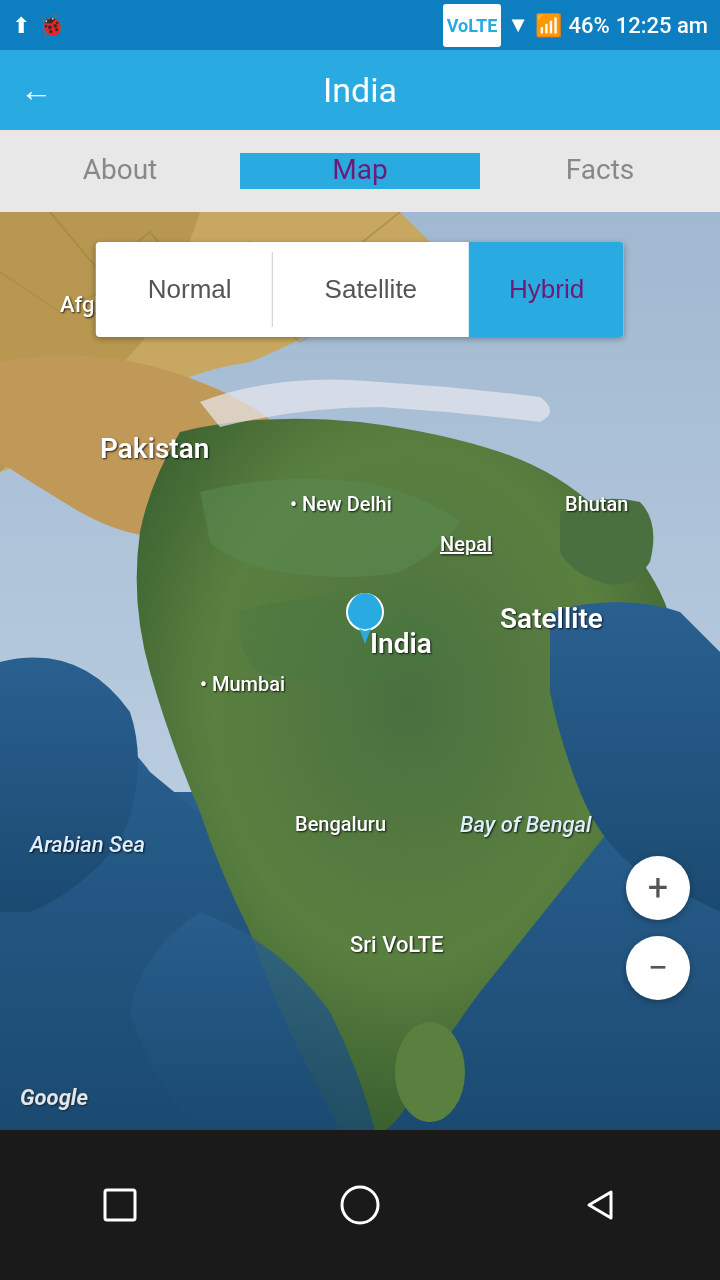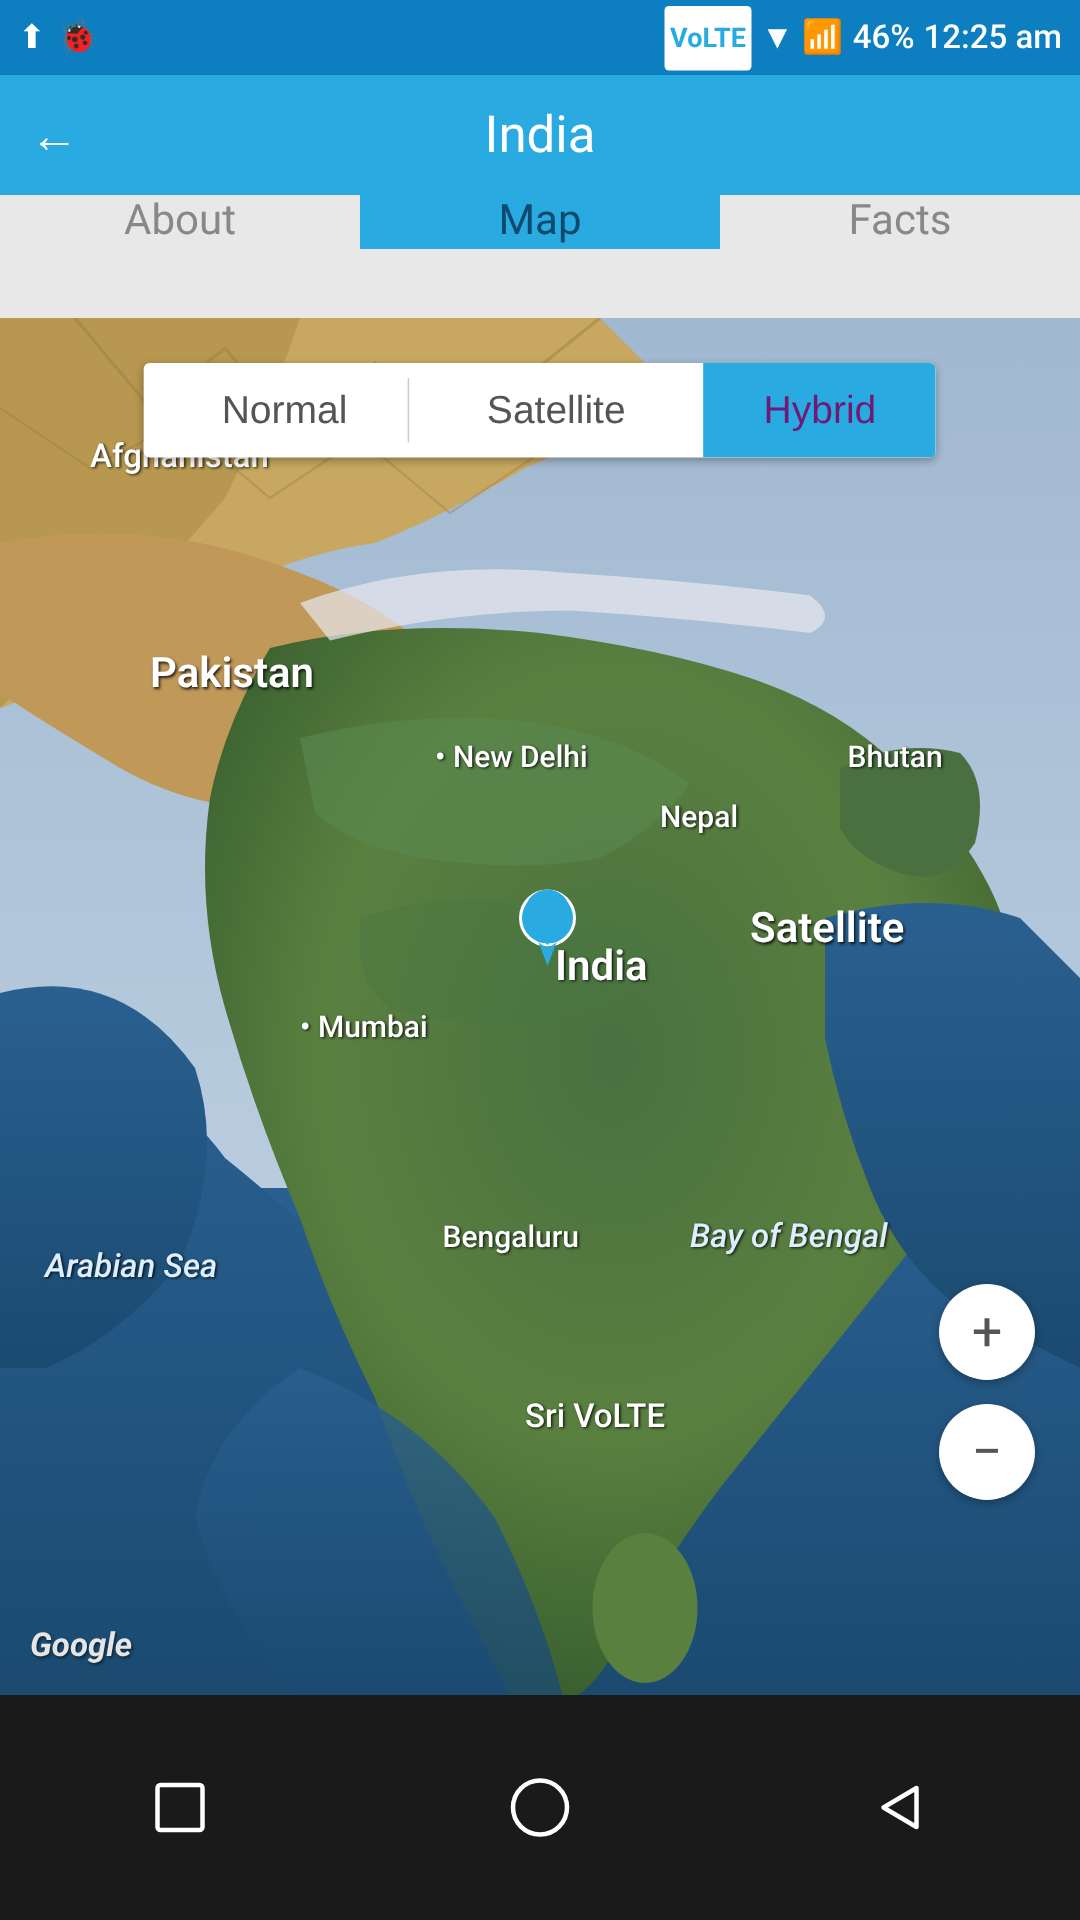--- a/index.html
+++ b/index.html
@@ -43,35 +43,35 @@
       font-size: 34px;
       font-weight: 400;
     }
 
     
     .tab-bar {
       width: 720px;
       height: 82px;
       background: #e8e8e8;
       display: flex;
-      align-items: flex-start;
+      align-items: center;
     }
     .tab-item {
       flex: 1;
       display: flex;
       align-items: center;
       justify-content: center;
       font-size: 28px;
       color: #888;
       cursor: pointer;
       border-bottom: 3px solid transparent;
     }
     .tab-item.active {
       background: #29abe2;
-      color: #0c4a6e;
+      color: #701a75;
     }
 
     
     .map-container {
       width: 720px;
       height: 918px;
       position: relative;
       overflow: hidden;
     }
 
@@ -82,21 +82,21 @@
       left: 50%;
       transform: translateX(-50%);
       z-index: 10;
       background: #fff;
       border-radius: 4px;
       display: flex;
       box-shadow: 0 2px 6px rgba(0,0,0,0.3);
       overflow: hidden;
     }
     .toggle-btn {
-      padding: 16px 40px;
+      padding: 32px 40px;
       font-size: 26px;
       color: #555;
       cursor: pointer;
       border: none;
       background: transparent;
       margin-left: 12px;
     }
     .toggle-btn.active {
       background: #29abe2;
       color: #701a75;
@@ -293,21 +293,21 @@
       <circle cx="20" cy="20" r="18" fill="#29abe2" stroke="#fff" stroke-width="2"></circle>
       <circle cx="20" cy="20" r="8" fill="#fff" opacity="0.7"></circle>
       <path d="M20,38 L12,28 Q5,22 5,16 A15,15 0 0,1 35,16 Q35,22 28,28 Z" fill="#29abe2"></path>
       <path d="M20,52 L14,36 Q20,42 26,36 Z" fill="#29abe2"></path>
     </svg>
   </div>
 
   <div class="map-label" style="top:80px; left:60px;">Afghanistan</div>
   <div class="map-label country" style="top:220px; left:100px;">Pakistan</div>
   <div class="map-label city" style="top:280px; left:290px;">• New Delhi</div>
-  <div class="map-label city" style="top:320px; left:440px;">Nepal</div>
+  <div class="map-label city" style="top:320px; left:440px;text-decoration:underline;">Nepal</div>
   <div class="map-label city" style="top:280px; left:565px;">Bhutan</div>
   <div class="map-label country" style="top:390px; left:500px;">Satellite</div>
   <div class="map-label country" style="top:415px; left:370px;">India</div>
   <div class="map-label city" style="top:460px; left:200px;">• Mumbai</div>
   <div class="map-label city" style="top:580px; left:295px;margin-top:20px;">Bengaluru</div>
   <div class="map-label" style="top:720px; left:350px;">Sri VoLTE</div>
   <div class="map-label water" style="top:620px; left:30px;">Arabian Sea</div>
   <div class="map-label water" style="top:600px; left:460px;">Bay of Bengal</div>
 
   <div class="zoom-btn zoom-in">

